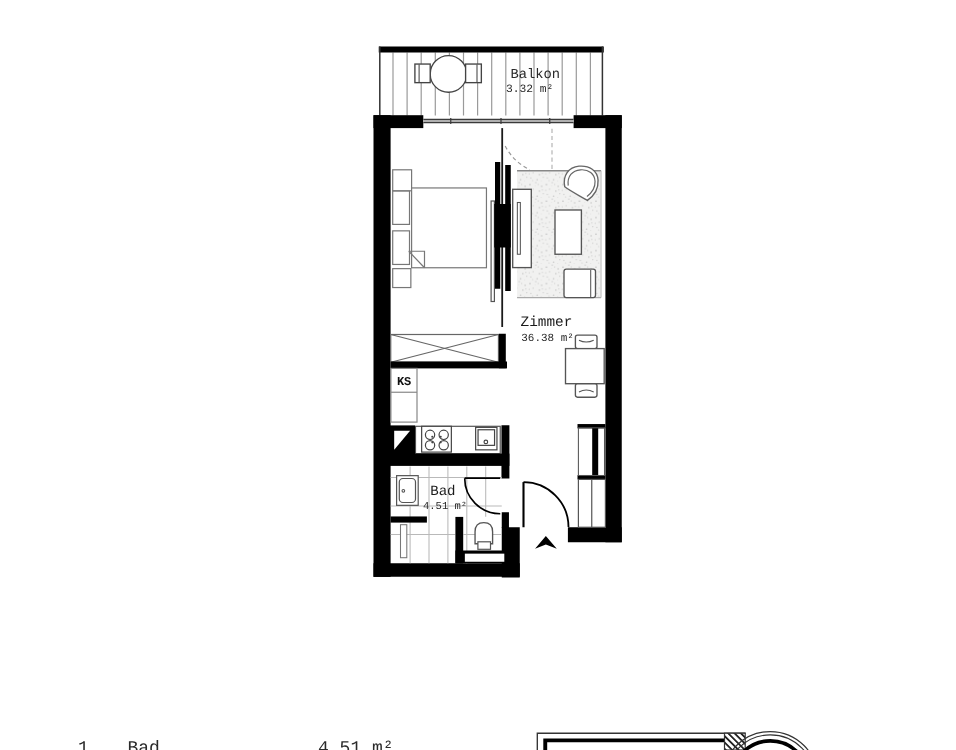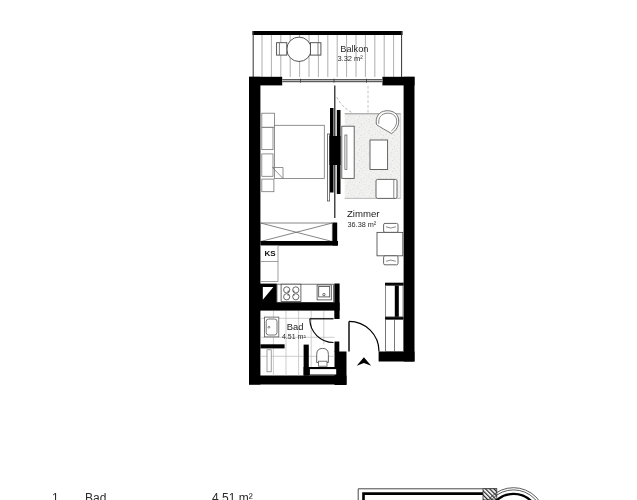--- a/index.html
+++ b/index.html
@@ -1,17 +1,17 @@
 <!DOCTYPE html>
 <html><head>
 <meta charset="utf-8">
 <style>
   html,body{margin:0;padding:0;background:#ffffff;}
   .page{position:relative;width:637px;height:500px;overflow:hidden;background:#fff;
-        font-family:Liberation Sans, sans-serif;}
+        font-family:Liberation Mono, monospace;}
   svg{position:absolute;left:0;top:0;}
 </style>
 </head>
 <body>
 <div class="page">
 <svg width="637" height="500" viewBox="0 0 637 500">
 <defs>
 
   <pattern id="stip" width="11" height="11" patternUnits="userSpaceOnUse">
     <rect width="11" height="11" fill="#f1f1f0"></rect>

